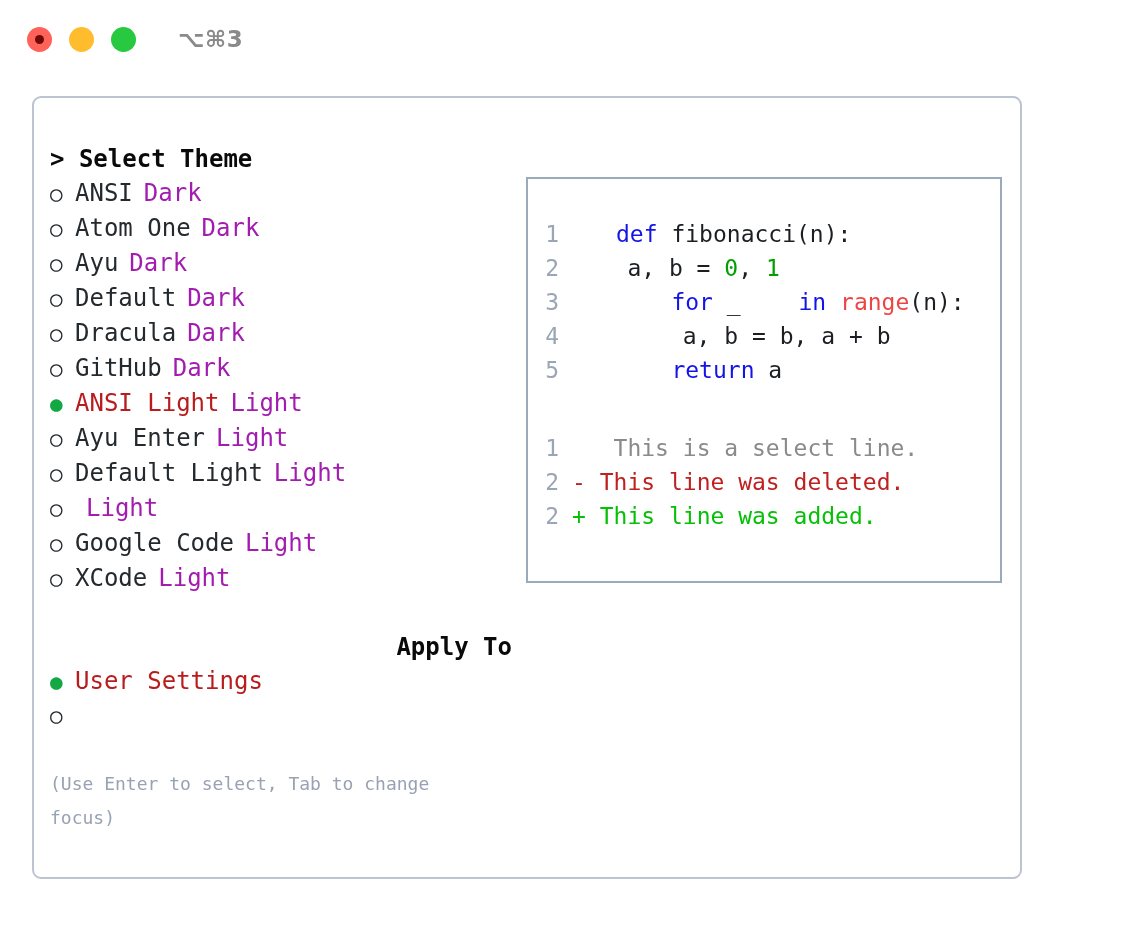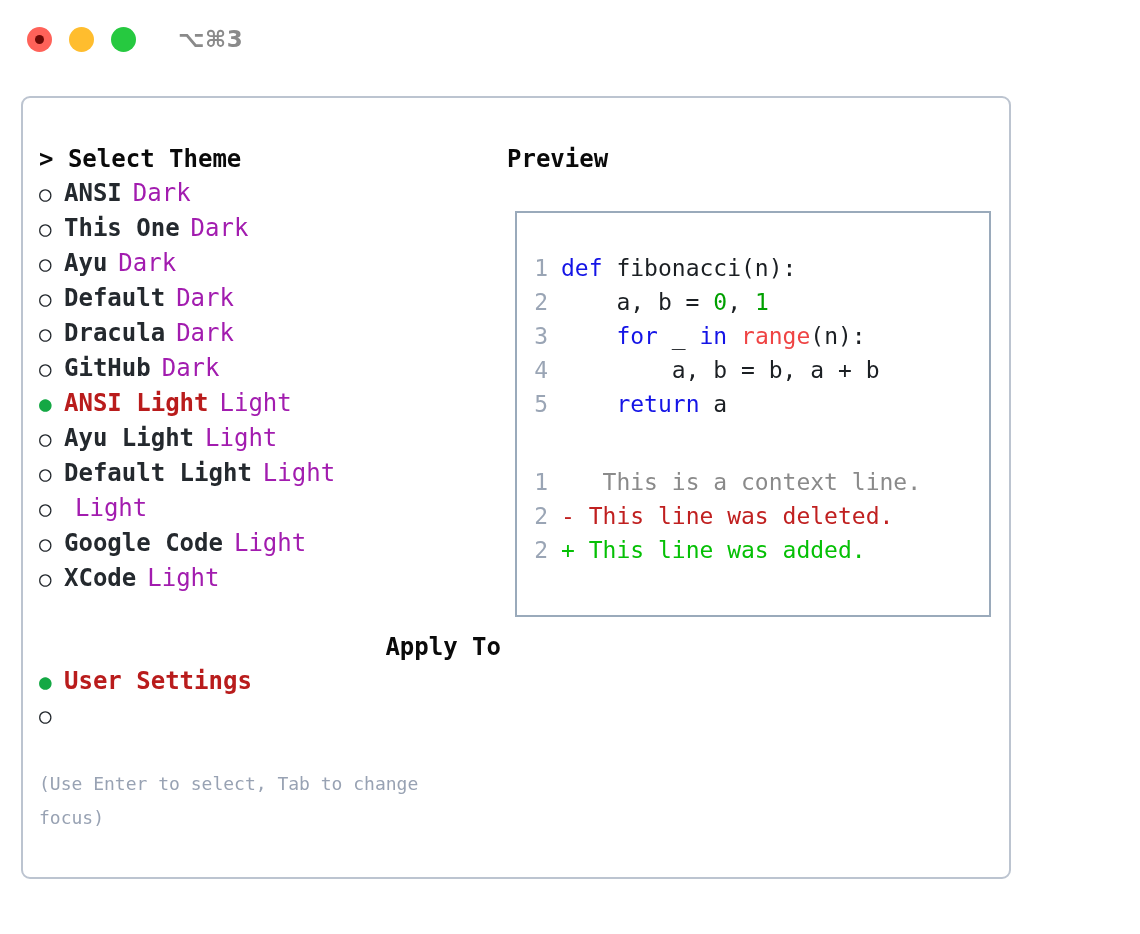--- a/index.html
+++ b/index.html
@@ -52,21 +52,21 @@
     color: #8a8a8a;
     font-size: 23px;
     font-weight: bold;
     letter-spacing: 0.5px;
     font-family: "DejaVu Sans", "Liberation Sans", sans-serif;
   }
 
   
   .frame {
     position: absolute;
-    left: 21px;
+    left: 32px;
     top: 96px;
     width: 990px;
     height: 783px;
     border: 2px solid #bcc4d0;
     border-radius: 9px;
     background: #ffffff;
     box-sizing: border-box;
   }
 
   .cols {
@@ -96,21 +96,21 @@
     line-height: 34px;
     white-space: pre;
   }
   .marker {
     width: 25px;
     flex: none;
     color: #24292e;
     font-size: 21px;
   }
   .marker-on { color: #14a844; }
-  .name { color: #24292e; font-weight: bold; }
+  .name { color: #24292e; }
   .name-on { color: #b91c1c; }
   .tag  { color: #a21caf; padding-left: 11px; }
 
   .gap-block { height: 34px; }
 
   .hint {
     font-size: 18px;
     line-height: 34px;
     color: #98a2b3;
     width: 420px;
@@ -143,21 +143,21 @@
   }
   .ln {
     width: 44px;
     flex: none;
     text-align: right;
     color: #9aa5b5;
     padding-right: 13px;
     box-sizing: border-box;
   }
   .code-body { color: #1b1f23; }
-  .kw   { color: #1414e6; }
+  .kw   { color: #1414e6; margin-left: 44px; }
   .fn   { color: #ef4444; }
   .num  { color: #00a000; }
   .spacer-line { height: 44px; }
   .ctx  { color: #8a8a8a; }
   .del  { color: #c02020; }
   .add  { color: #05c005; }
 </style>
 </head>
 <body>
 
@@ -172,59 +172,58 @@
   <span class="shortcut">⌥⌘3</span>
 </div>
 
 <div class="frame">
   <div class="cols">
 
     <div class="col-left">
       <div class="hdr">&gt; Select Theme</div>
       <div id="theme-list">
           <div class="row"><span class="marker">○</span><span class="name">ANSI</span><span class="tag">Dark</span></div>
-          <div class="row"><span class="marker">○</span><span class="name">This One</span><span class="tag">Dark</span></div>
+          <div class="row"><span class="marker">○</span><span class="name">Atom One</span><span class="tag">Dark</span></div>
           <div class="row"><span class="marker">○</span><span class="name">Ayu</span><span class="tag">Dark</span></div>
           <div class="row"><span class="marker">○</span><span class="name">Default</span><span class="tag">Dark</span></div>
           <div class="row"><span class="marker">○</span><span class="name">Dracula</span><span class="tag">Dark</span></div>
           <div class="row"><span class="marker">○</span><span class="name">GitHub</span><span class="tag">Dark</span></div>
           <div class="row"><span class="marker marker-on">●</span><span class="name name-on">ANSI Light</span><span class="tag">Light</span></div>
-          <div class="row"><span class="marker">○</span><span class="name">Ayu Light</span><span class="tag">Light</span></div>
+          <div class="row"><span class="marker">○</span><span class="name">Ayu Enter</span><span class="tag">Light</span></div>
           <div class="row"><span class="marker">○</span><span class="name">Default Light</span><span class="tag">Light</span></div>
           <div class="row"><span class="marker">○</span><span class="tag">Light</span></div>
           <div class="row"><span class="marker">○</span><span class="name">Google Code</span><span class="tag">Light</span></div>
           <div class="row"><span class="marker">○</span><span class="name">XCode</span><span class="tag">Light</span></div>
         </div>
 
       <div class="gap-block"></div>
 
       <div class="hdr hdr-indent">Apply To</div>
       <div id="apply-list">
           <div class="row"><span class="marker marker-on">●</span><span class="name name-on">User Settings</span></div>
           <div class="row"><span class="marker">○</span></div>
         </div>
 
       <div class="gap-block"></div>
 
       <div class="hint">(Use Enter to select, Tab to change focus)</div>
     </div>
 
     <div class="col-right">
-      <div class="preview-hdr">Preview</div>
       <div class="code-panel">
         <div id="code-sample">
             <div class="code-line"><span class="ln">1</span><span><span class="kw">def</span><span class="code-body"> fibonacci(n):</span></span></div>
             <div class="code-line"><span class="ln">2</span><span><span class="code-body">    a, b = </span><span class="num">0</span><span class="code-body">, </span><span class="num">1</span></span></div>
             <div class="code-line"><span class="ln">3</span><span><span class="code-body">    </span><span class="kw">for</span><span class="code-body"> _ </span><span class="kw">in</span><span class="code-body"> </span><span class="fn">range</span><span class="code-body">(n):</span></span></div>
             <div class="code-line"><span class="ln">4</span><span><span class="code-body">        a, b = b, a + b</span></span></div>
             <div class="code-line"><span class="ln">5</span><span><span class="code-body">    </span><span class="kw">return</span><span class="code-body"> a</span></span></div>
           </div>
         <div class="spacer-line"></div>
         <div id="diff-sample">
-            <div class="code-line"><span class="ln">1</span><span class="ctx"> </span><span class="ctx">  This is a context line.</span></div>
+            <div class="code-line"><span class="ln">1</span><span class="ctx"> </span><span class="ctx">  This is a select line.</span></div>
             <div class="code-line"><span class="ln">2</span><span class="del">-</span><span class="del"> This line was deleted.</span></div>
             <div class="code-line"><span class="ln">2</span><span class="add">+</span><span class="add"> This line was added.</span></div>
           </div>
       </div>
     </div>
 
   </div>
 </div>
 
 </body></html>

